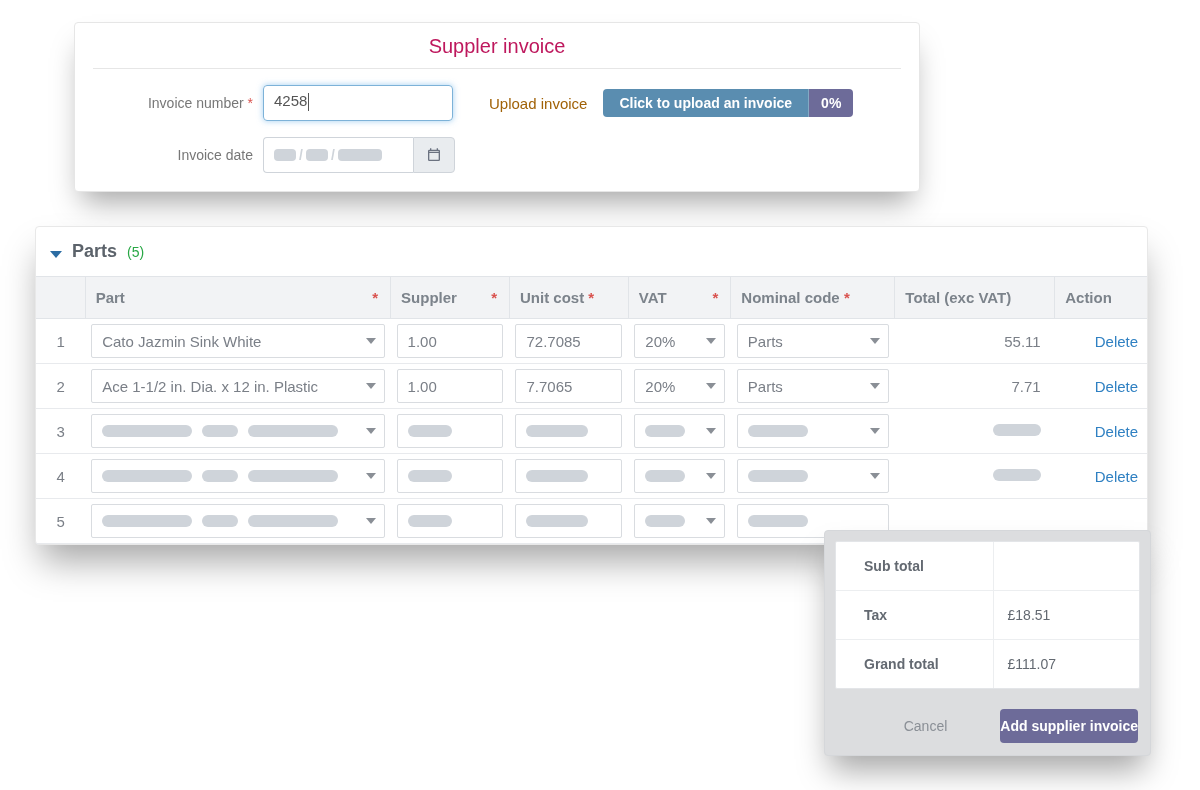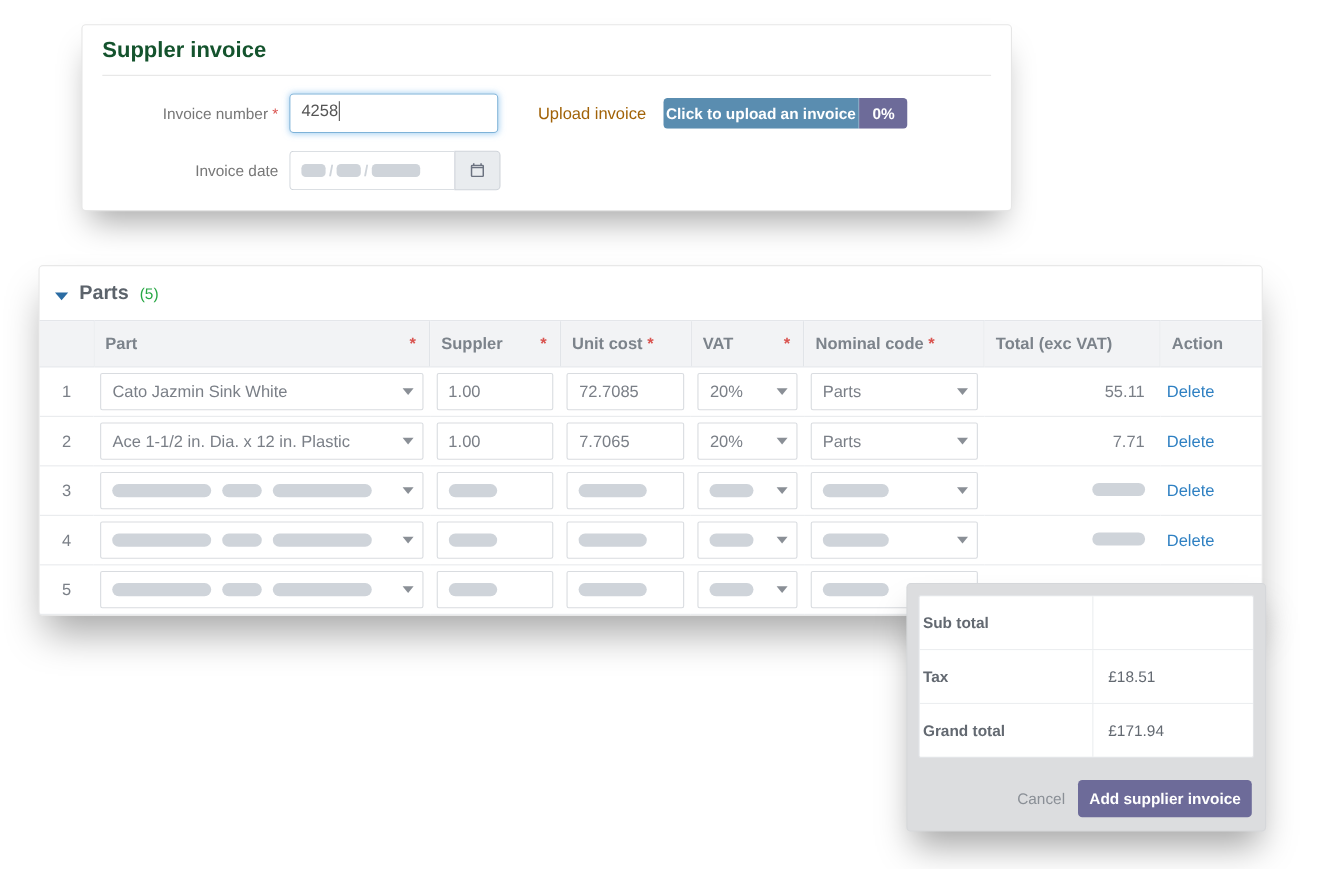--- a/index.html
+++ b/index.html
@@ -20,24 +20,25 @@
     top: 22px;
     width: 846px;
     background: #fff;
     border: 1px solid #e6e6e6;
     border-radius: 4px;
     box-shadow: 0 18px 28px -8px rgba(0,0,0,0.35);
     padding: 12px 18px 18px;
   }
   .card-title {
     font-size: 20px;
-    font-weight: 700;
-    color: #14532d;
+    font-weight: 400;
+    color: #be185d;
     padding-bottom: 10px;
     border-bottom: 1px solid #e6e6e6;
+    text-align: center;
   }
   .form-row {
     display: flex;
     align-items: center;
     padding-top: 16px;
   }
   .form-label {
     width: 170px;
     text-align: right;
     color: #777;
@@ -76,21 +77,21 @@
     display: inline-flex;
     margin-left: 16px;
     border-radius: 4px;
     overflow: hidden;
     font-size: 14px;
     font-weight: 600;
   }
   .upload-btn .main {
     background: #5a8db0;
     color: #fff;
-    padding: 6px 2px;
+    padding: 6px 16px;
     border-right: 1px solid rgba(255,255,255,0.25);
   }
   .upload-btn .pct {
     background: #6d6b99;
     color: #fff;
     padding: 6px 12px;
   }
   .date-wrap {
     display: flex;
   }
@@ -121,21 +122,21 @@
     display: flex;
     align-items: center;
     justify-content: center;
   }
   .date-icon svg { width: 16px; height: 16px; fill: #6b7280; }
 
   
   .parts-card {
     position: absolute;
     left: 35px;
-    top: 241px;
+    top: 226px;
     width: 1113px;
     background: #fff;
     border: 1px solid #e8e8e8;
     border-radius: 4px;
     box-shadow: 0 22px 34px -6px rgba(0,0,0,0.35);
     padding-bottom: 0;
   }
   .parts-header {
     display: flex;
     align-items: center;
@@ -219,20 +220,21 @@
     padding-right: 14px;
     color: #7a7f87;
     font-size: 15px;
   }
   .cell-total-ph { text-align: right; padding-right: 14px; }
   .link-btn {
     color: #2f80c2;
     font-size: 15px;
     cursor: pointer;
     padding-left: 6px;
+    margin-left: 34px;
   }
   .ph-bar {
     background: #cfd4da;
     border-radius: 6px;
     height: 12px;
     display: inline-block;
   }
   .ph-group { display: flex; gap: 10px; align-items: center; width:100%; }
 
   thead th:nth-child(1){width:48px;}
@@ -262,21 +264,21 @@
     border: 1px solid #e3e5e8;
     border-radius: 2px;
   }
   .totals-row {
     display: flex;
     border-bottom: 1px solid #eceef0;
   }
   .totals-row:last-child { border-bottom: none; }
   .totals-row .k {
     width: 52%;
-    padding: 16px 3px;
+    padding: 16px 28px;
     font-weight: 700;
     color: #636971;
     font-size: 14px;
     border-right: 1px solid #eceef0;
   }
   .totals-row .v {
     width: 48%;
     padding: 16px 14px;
     color: #636971;
     font-size: 14px;
@@ -291,24 +293,25 @@
   .cancel-link {
     color: #8a8f96;
     font-size: 14px;
     cursor: pointer;
   }
   .primary-btn {
     background: #6d6b99;
     color: #fff;
     font-weight: 600;
     font-size: 14px;
-    padding: 9px 10px;
+    padding: 9px 0;
     border: none;
     border-radius: 4px;
     cursor: pointer;
+    margin-left: 41px;
   }
 </style>
 </head>
 <body>
 
 <div class="invoice-card">
   <div class="card-title">Suppler invoice</div>
 
   <div class="form-row">
     <div class="form-label">
@@ -554,20 +557,20 @@
   <div class="totals-table">
     <div class="totals-row">
       <div class="k">Sub total</div>
     </div>
     <div class="totals-row">
       <div class="k">Tax</div>
       <div class="v">£18.51</div>
     </div>
     <div class="totals-row">
       <div class="k">Grand total</div>
-      <div class="v">£171.94</div>
+      <div class="v">£111.07</div>
     </div>
   </div>
   <div class="totals-footer">
     <span class="cancel-link">Cancel</span>
     <button class="primary-btn">Add supplier invoice</button>
   </div>
 </div>
 
 </body></html>

